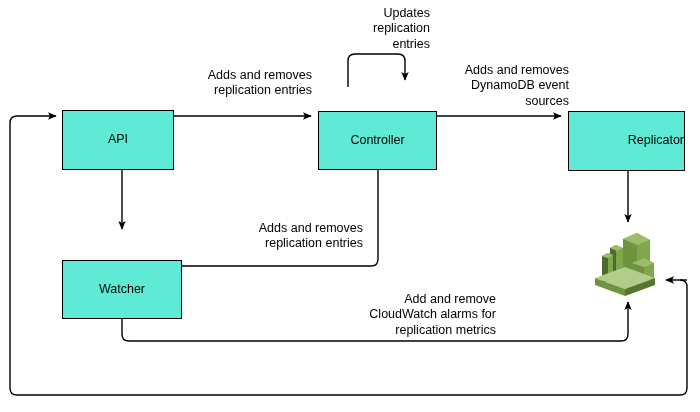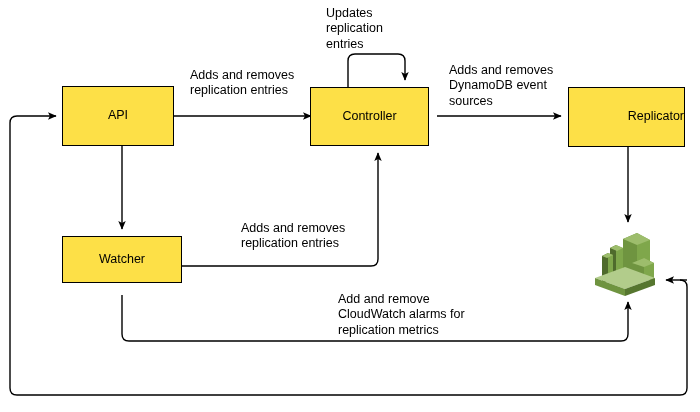--- a/index.html
+++ b/index.html
@@ -21,34 +21,35 @@
     position: absolute;
     left: 0;
     top: 0;
     width: 700px;
     height: 412px;
   }
   .node {
     position: absolute;
     box-sizing: border-box;
     border: 1.4px solid #000000;
-    background: #fde047;
+    background: #5eead4;
     display: flex;
     align-items: center;
     justify-content: center;
     font-size: 12.5px;
     color: #000000;
     line-height: 1.25;
+    margin-top: 24px;
   }
   .edge-label {
     position: absolute;
     font-size: 12.5px;
     line-height: 1.22;
     color: #000000;
-    text-align: left;
+    text-align: right;
     white-space: pre-line;
     background: transparent;
   }
   .cw-icon {
     position: absolute;
     width: 66px;
     height: 72px;
   }
 </style>
 </head>
@@ -81,29 +82,29 @@
 
       <path d="M 680 280 Q 687 280 687 287 L 687 388 Q 687 395 680 395 L 17 395 Q 10 395 10 388 L 10 123 Q 10 116 17 116 L 56 116" marker-end="url(#arrow)"></path>
       <path d="M 687 280 L 666 280" marker-end="url(#arrow)"></path>
     </g>
   </svg>
 
   <div class="node" style="left:62px; top:86px; width:112px; height:60px;">
     <span>API</span>
   </div>
 
-  <div class="node" style="left:310px; top:87px; width:119px; height:59px;">
+  <div class="node" style="left:318px; top:87px; width:119px; height:59px;">
     <span>Controller</span>
   </div>
 
   <div class="node" style="left:568px; top:87px; width:117px; height:60px;justify-content:flex-end;">
     <span>Replicator</span>
   </div>
 
-  <div class="node" style="left:62px; top:236px; width:120px; height:47px;">
+  <div class="node" style="left:62px; top:236px; width:120px; height:59px;">
     <span>Watcher</span>
   </div>
 
   <div class="cw-icon" style="left:592px; top:228px;">
     <svg viewBox="0 0 66 72" xmlns="http://www.w3.org/2000/svg" width="66" height="72">
 
       <polygon points="18,20 24,17 24,50 18,53" fill="#4f6b2c"></polygon>
       <polygon points="24,17 31,20 31,53 24,50" fill="#7fa74b"></polygon>
       <polygon points="18,20 24,17 31,20 25,23" fill="#9dbd6c"></polygon>
 

